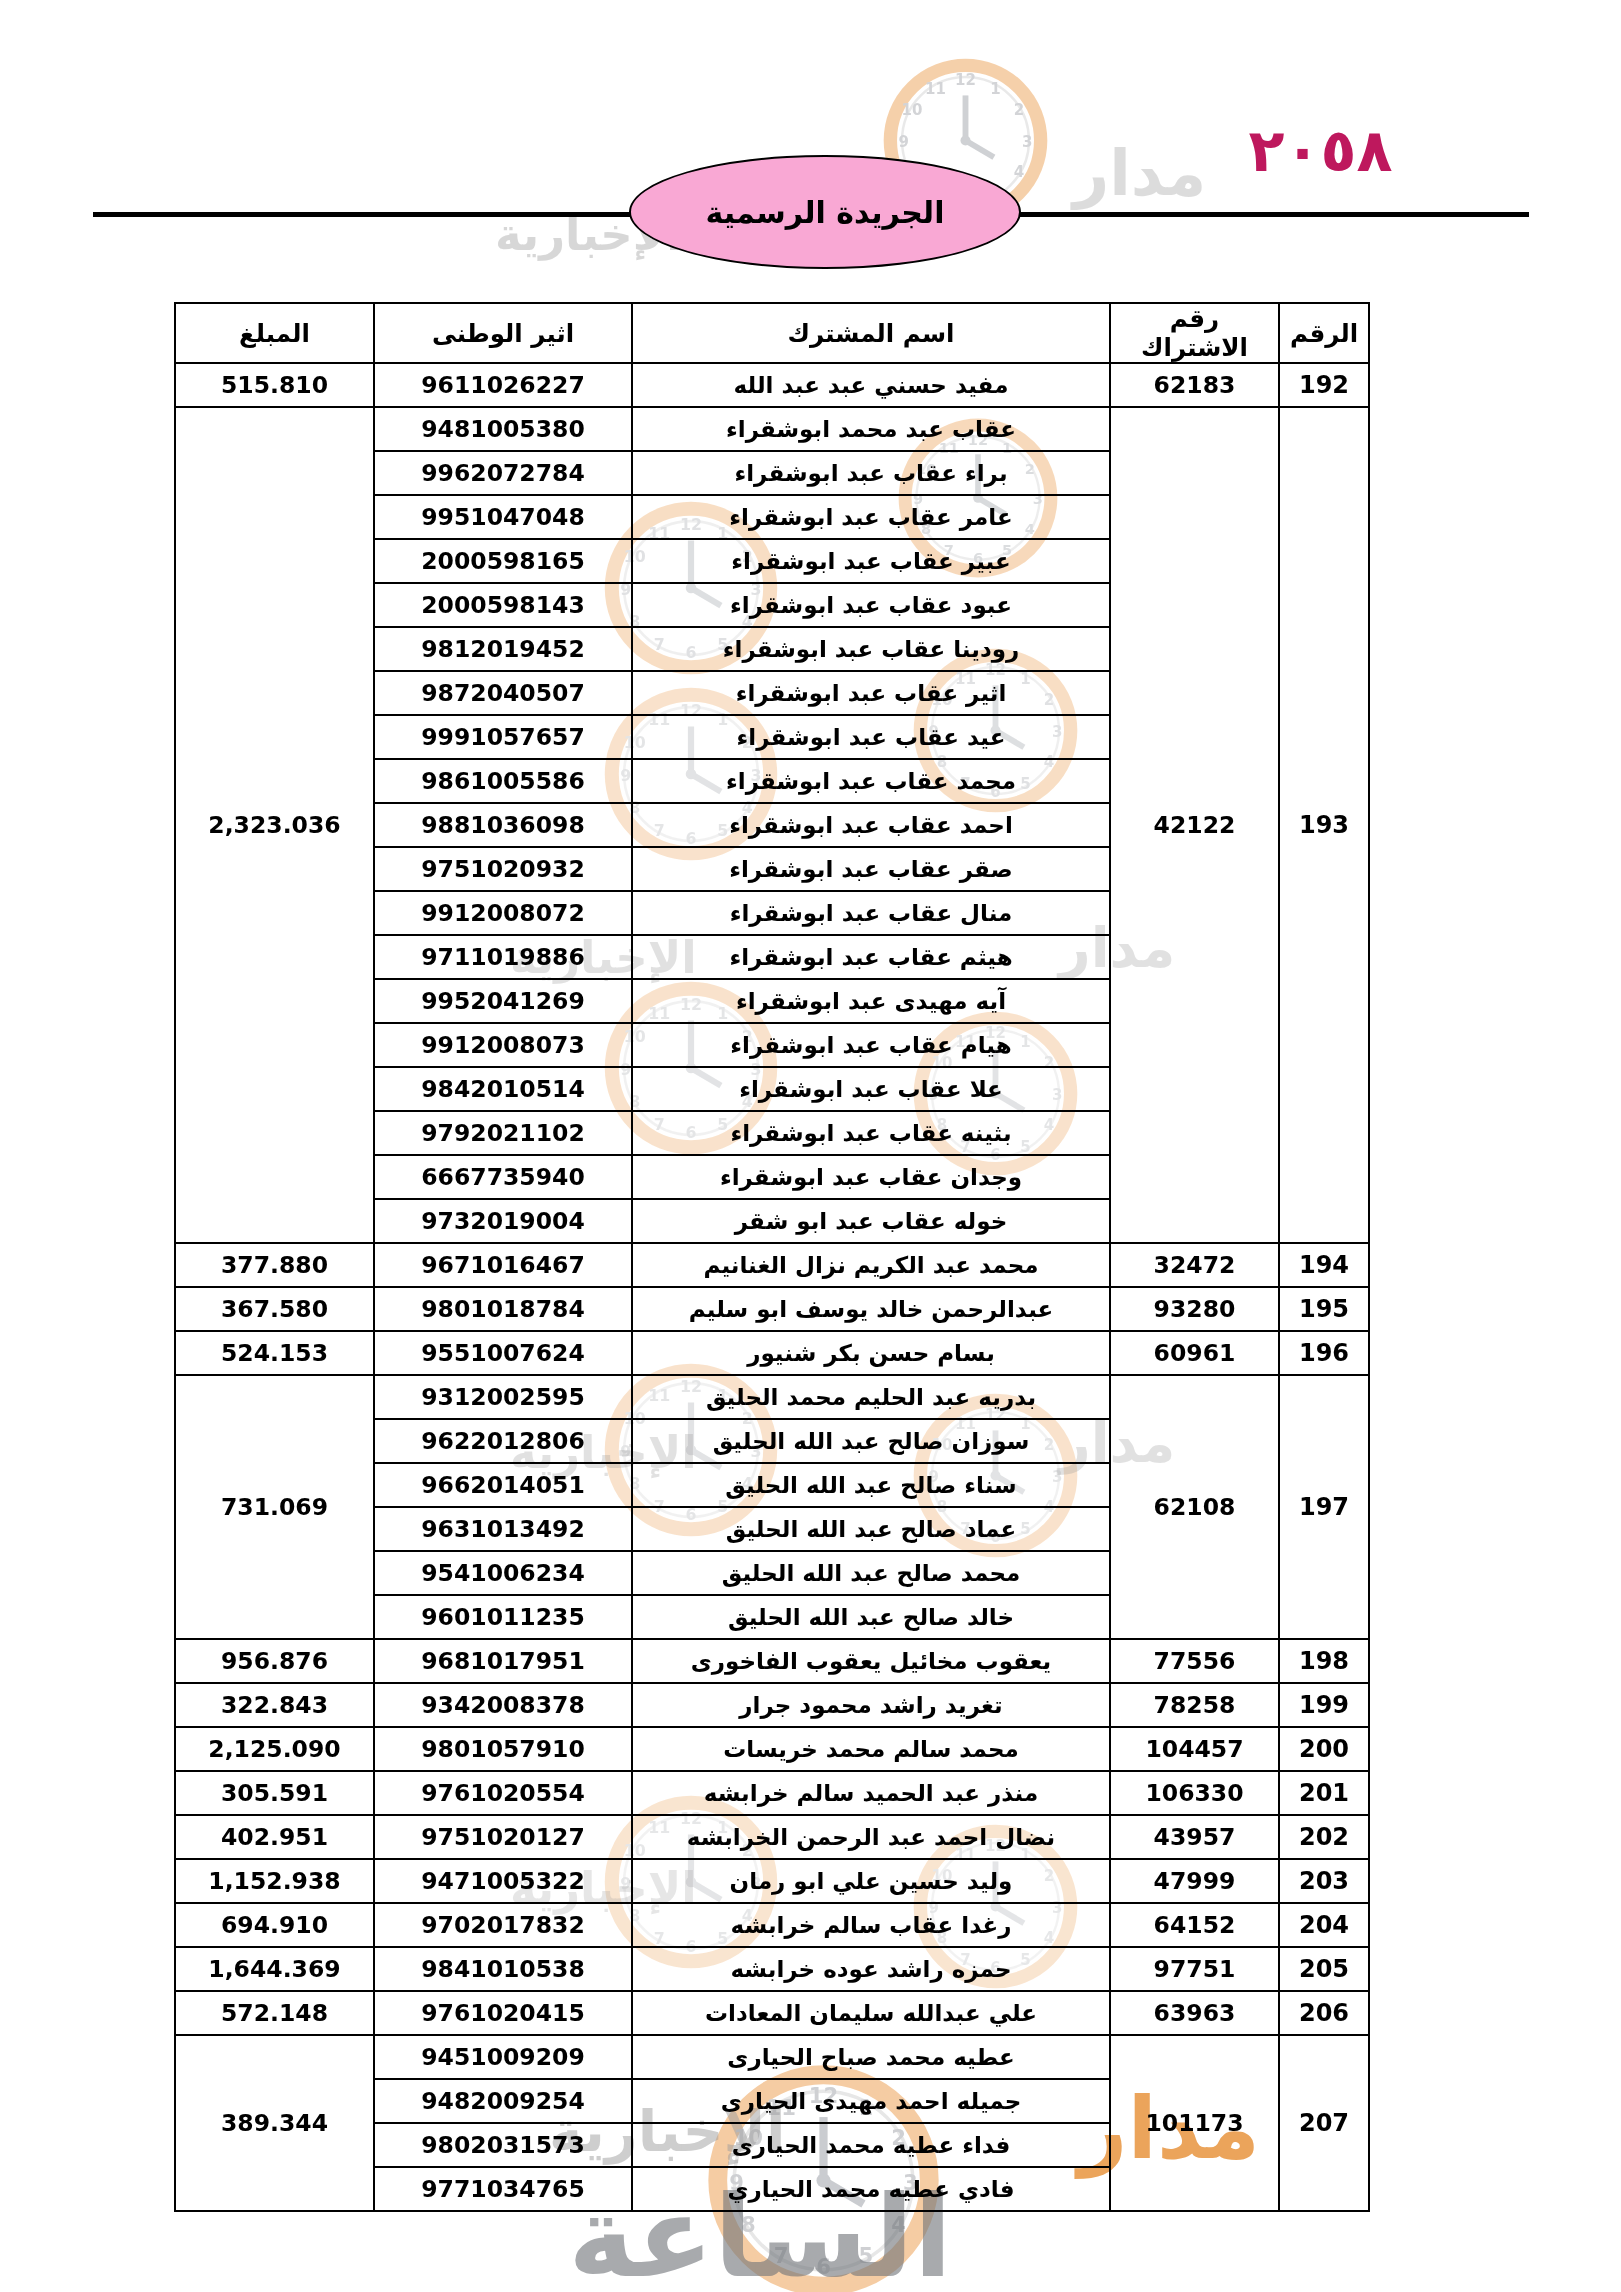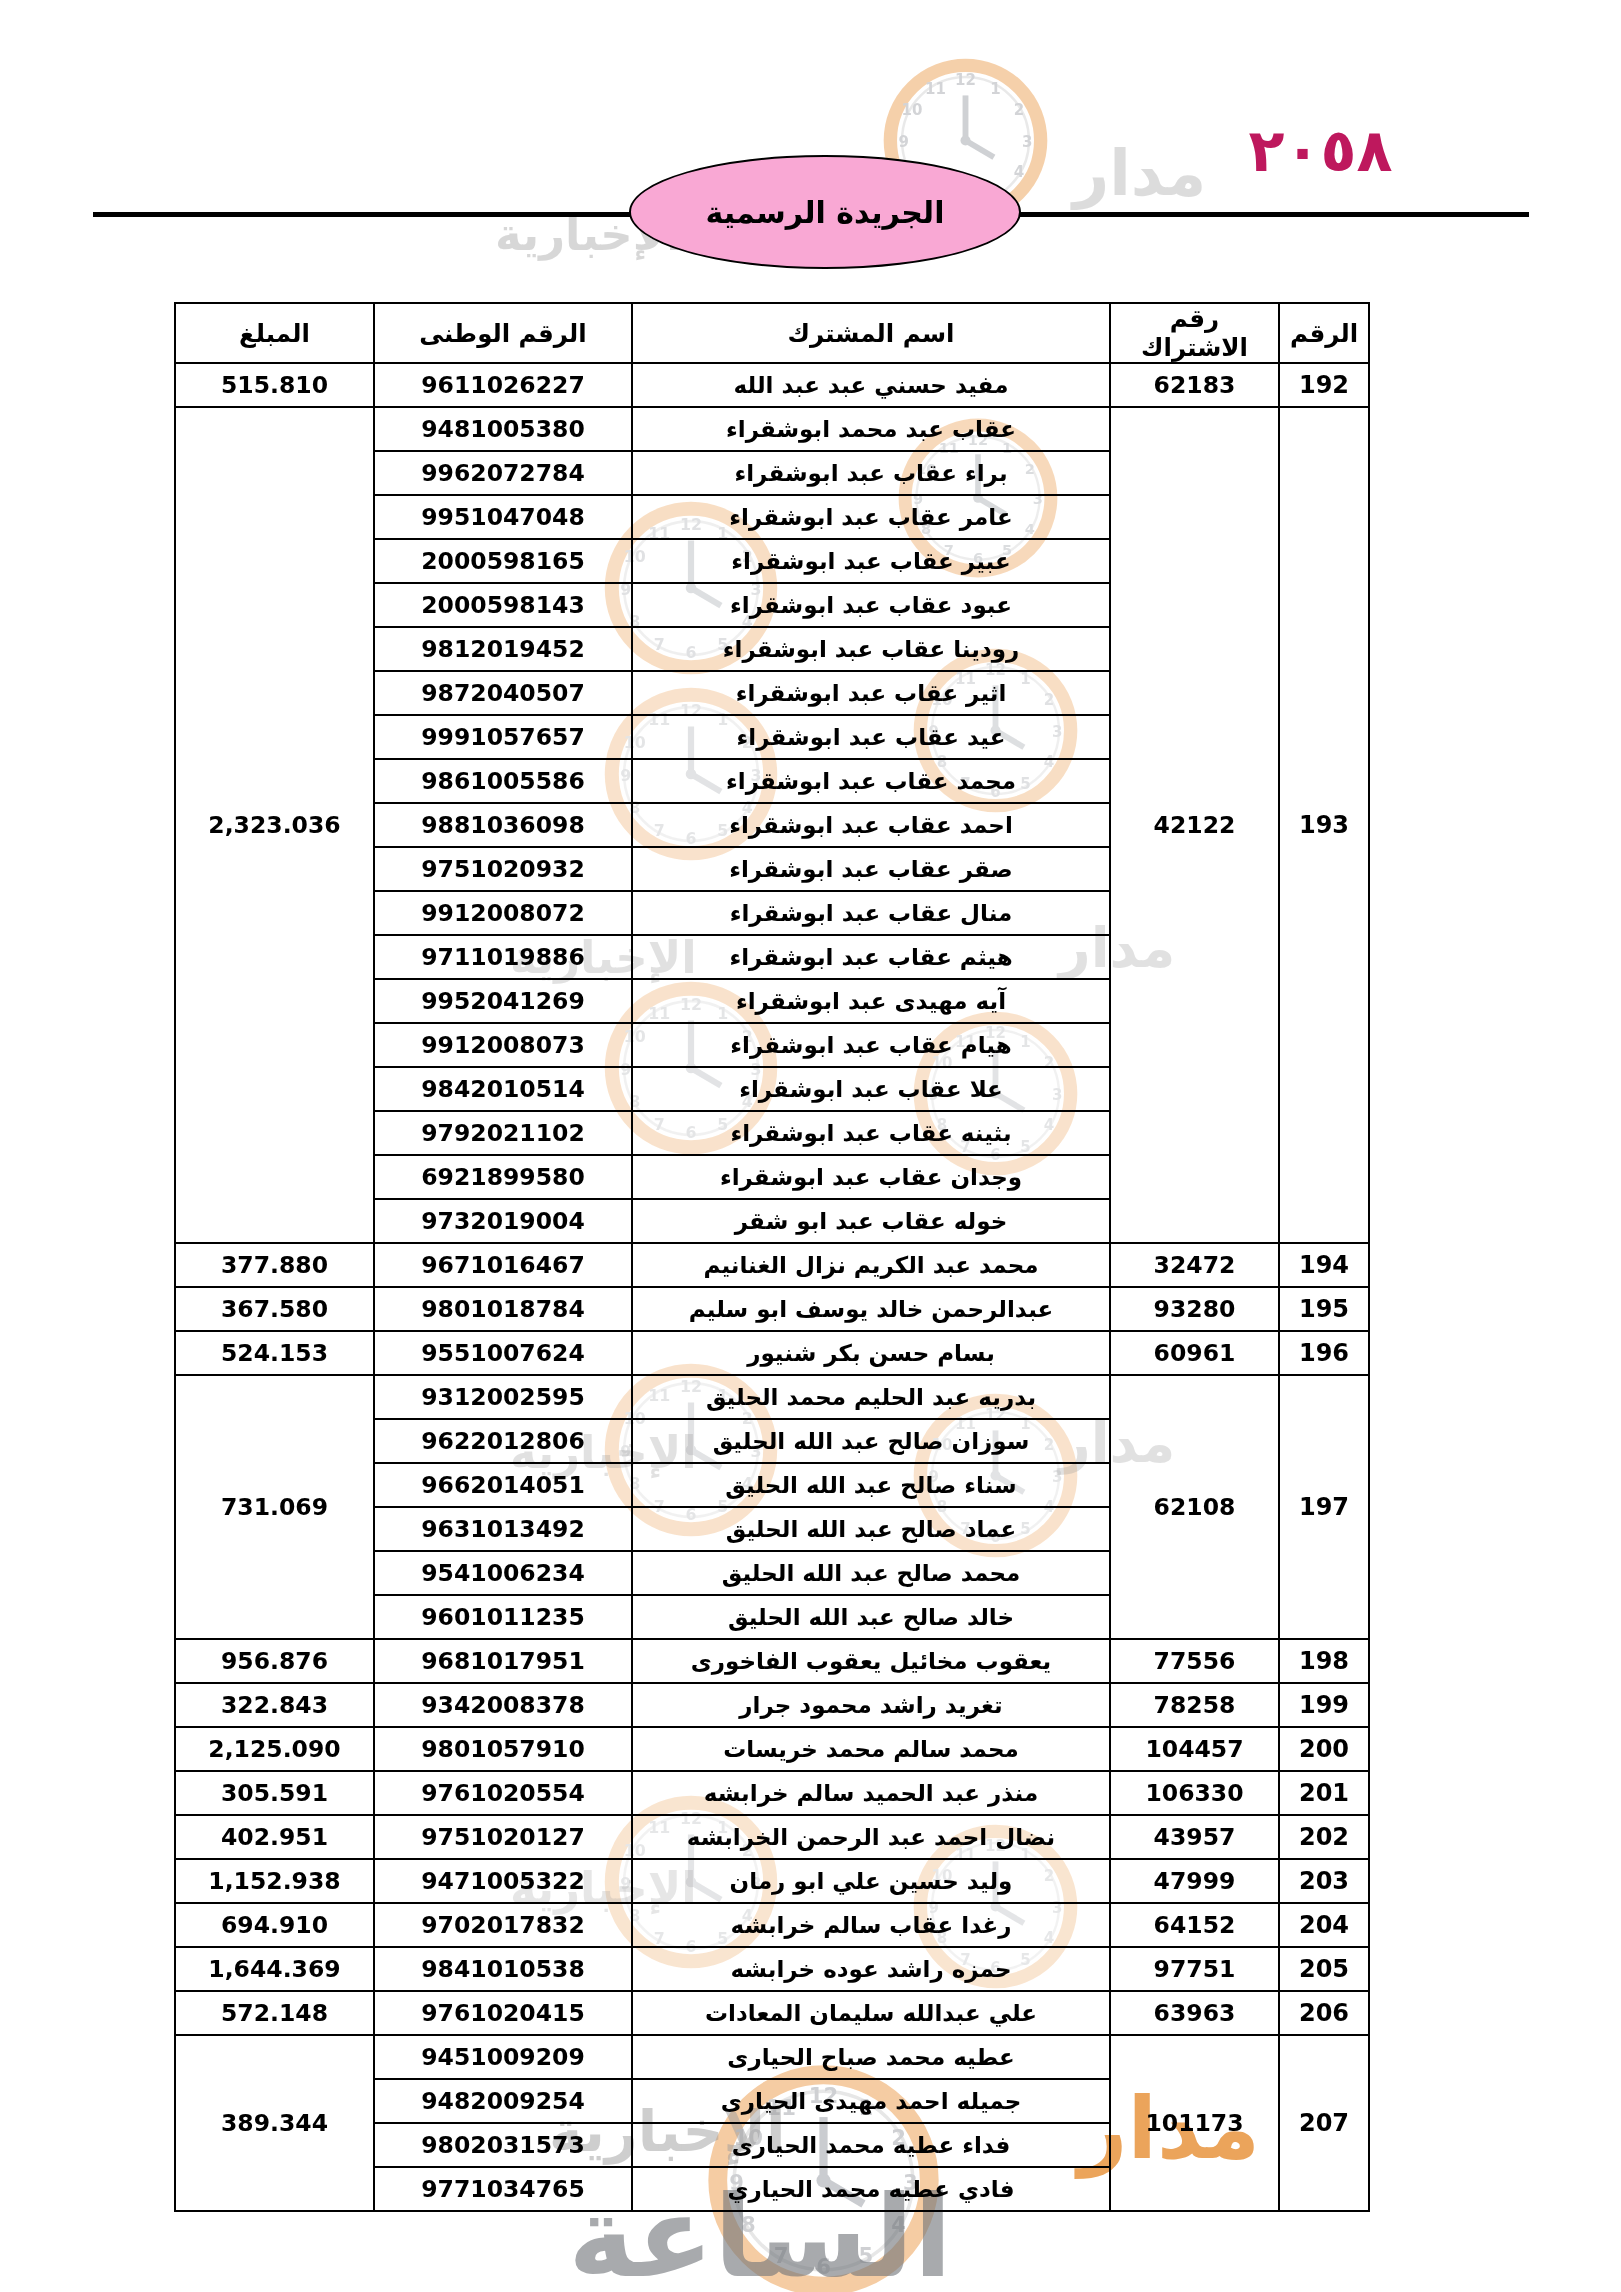--- a/index.html
+++ b/index.html
@@ -143,21 +143,21 @@
       <col style="width:169px">
       <col style="width:478px">
       <col style="width:258px">
       <col style="width:199px">
     </colgroup>
     <thead>
       <tr>
         <th>الرقم</th>
         <th>رقم الاشتراك</th>
         <th>اسم المشترك</th>
-        <th>الرقم الوطنى</th>
+        <th>اثير الوطنى</th>
         <th>المبلغ</th>
       </tr>
     </thead>
     <tbody id="table-body">
         <tr>
           <td class="c-rowno">192</td>
           <td class="c-sub">62183</td>
           <td class="c-name">مفيد حسني عبد عبد الله</td>
           <td class="c-nat">9611026227</td>
           <td class="c-amount">515.810</td>
@@ -228,21 +228,21 @@
         <tr>
           <td class="c-name">علا عقاب عبد ابوشقراء</td>
           <td class="c-nat">9842010514</td>
         </tr>
         <tr>
           <td class="c-name">بثينه عقاب عبد ابوشقراء</td>
           <td class="c-nat">9792021102</td>
         </tr>
         <tr>
           <td class="c-name">وجدان عقاب عبد ابوشقراء</td>
-          <td class="c-nat">6921899580</td>
+          <td class="c-nat">6667735940</td>
         </tr>
         <tr>
           <td class="c-name">خوله عقاب عبد ابو شقر</td>
           <td class="c-nat">9732019004</td>
         </tr>
         <tr>
           <td class="c-rowno">194</td>
           <td class="c-sub">32472</td>
           <td class="c-name">محمد عبد الكريم نزال الغنانيم</td>
           <td class="c-nat">9671016467</td>

